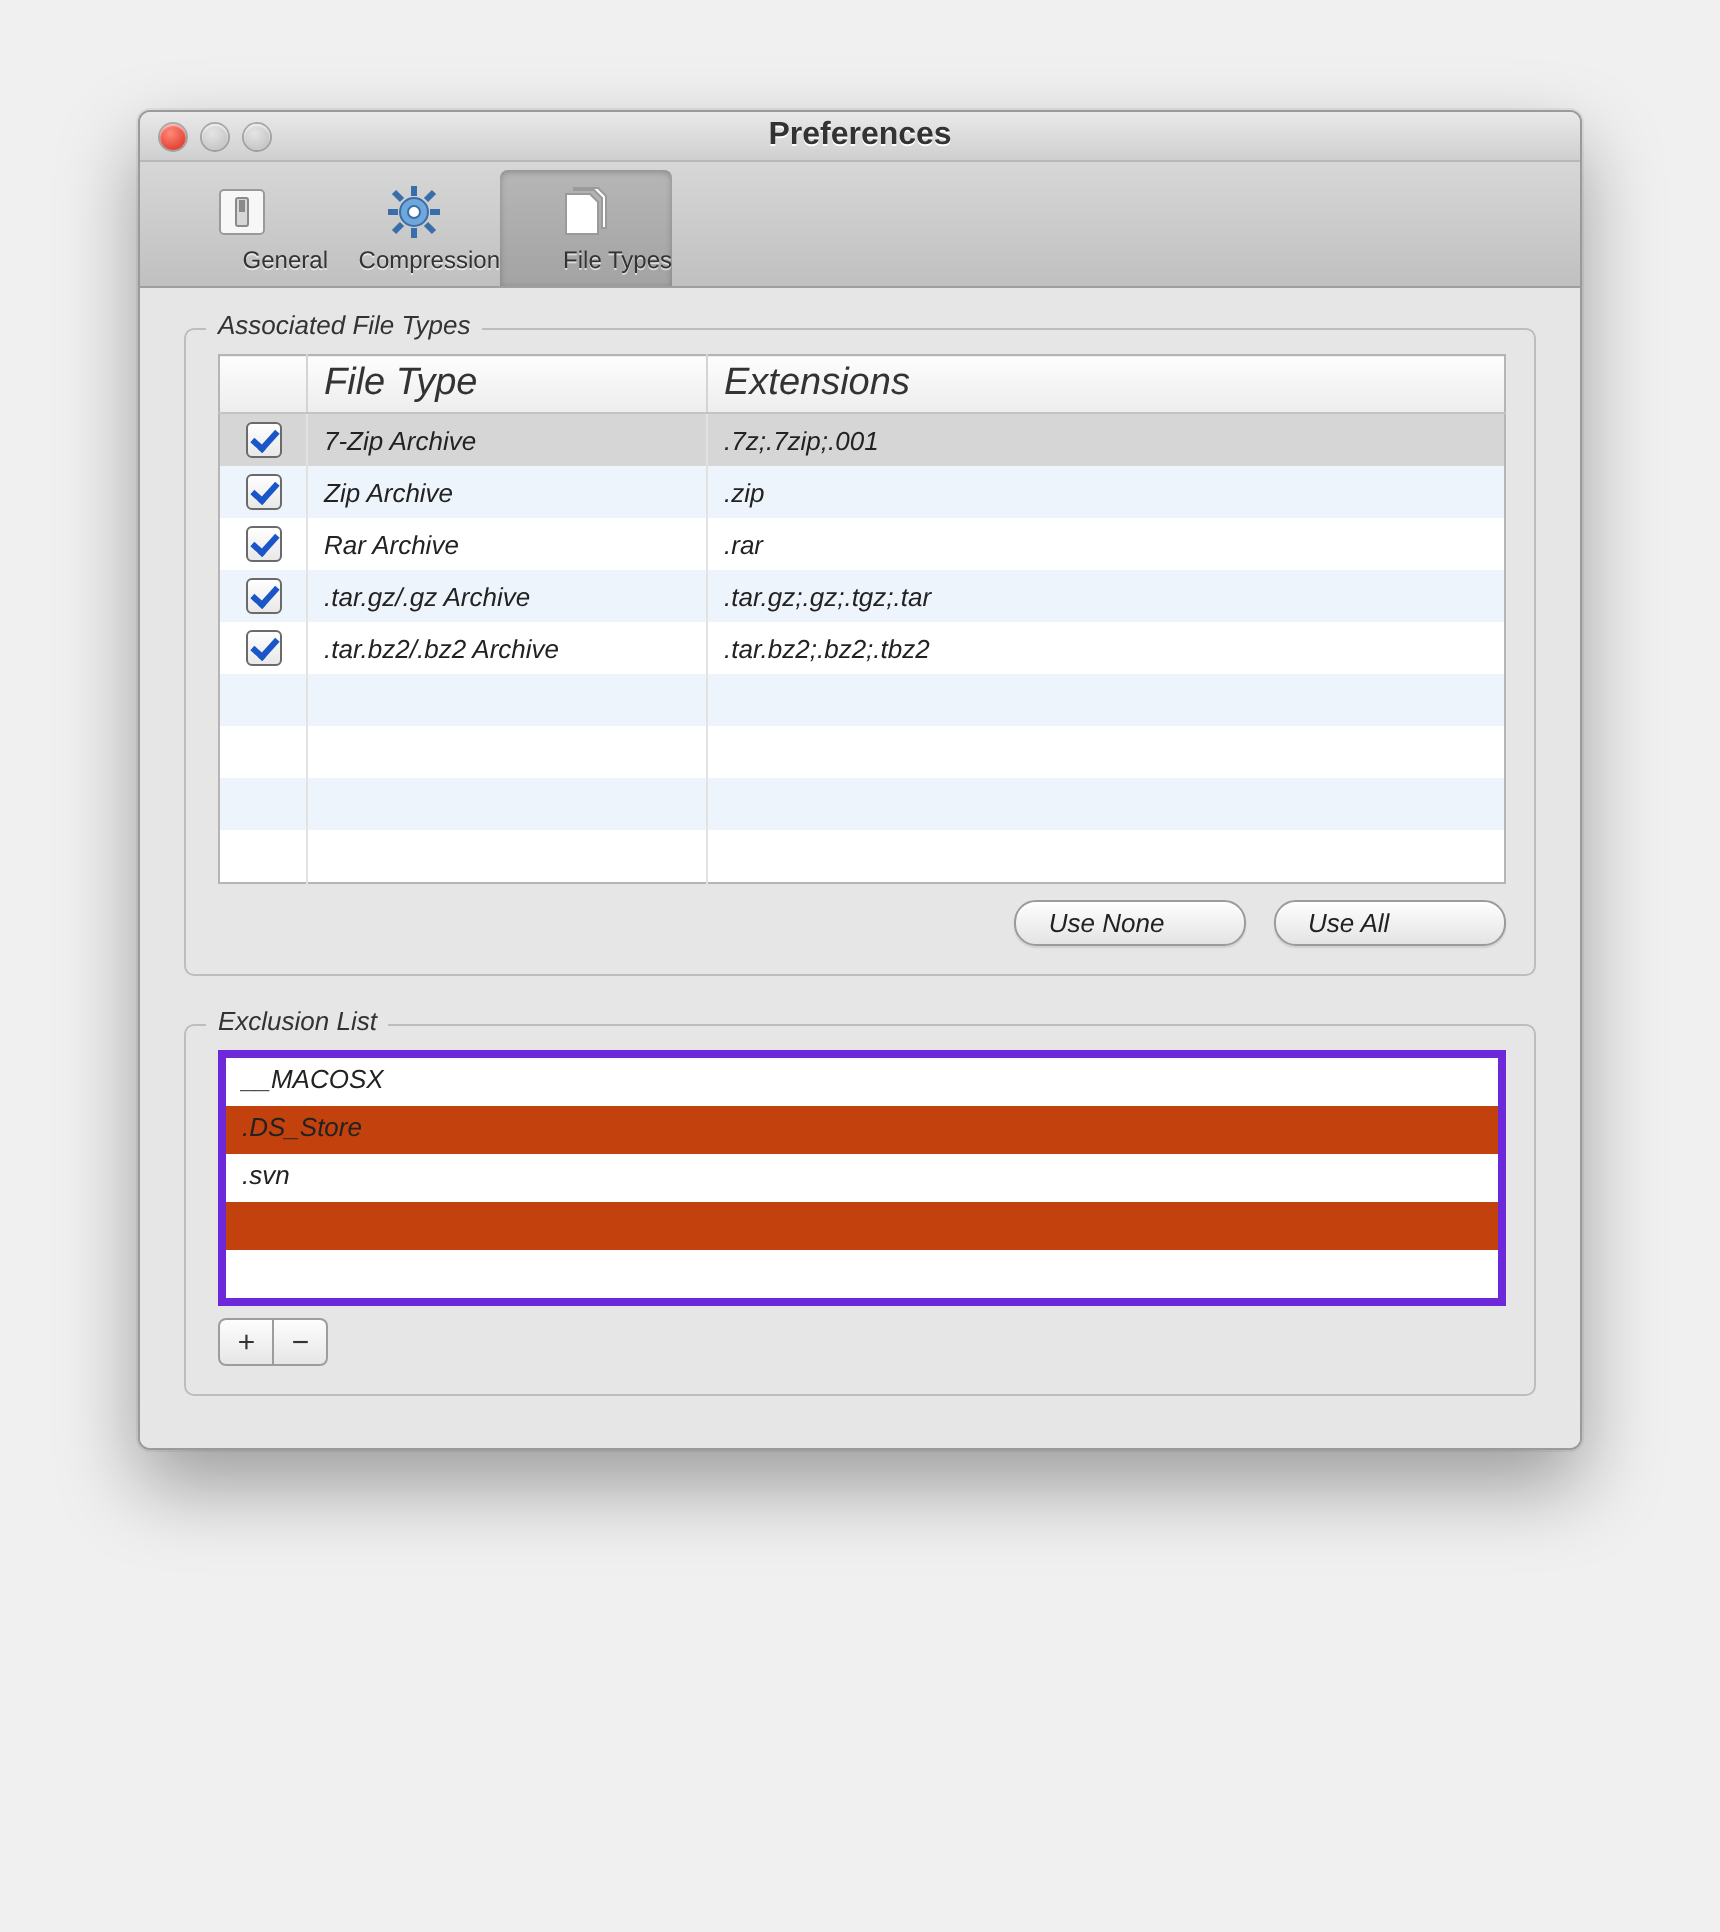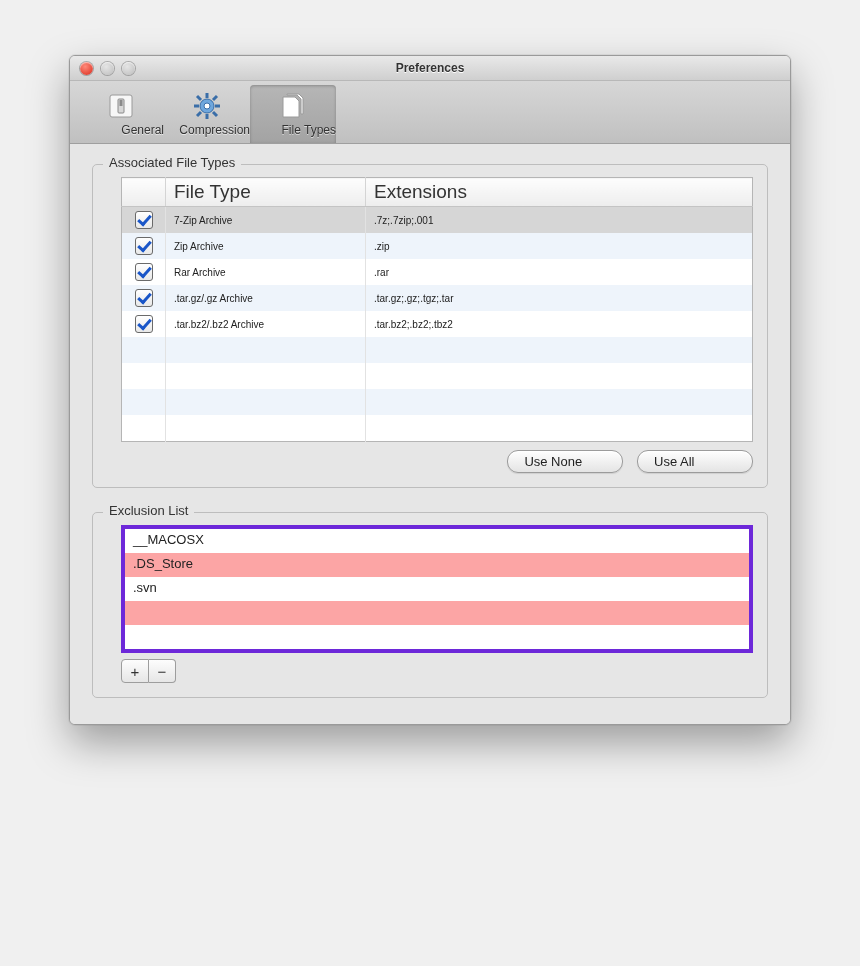--- a/index.html
+++ b/index.html
@@ -39,21 +39,21 @@
   }
   .tl {
     width: 13px; height: 13px; border-radius: 50%;
     box-shadow: inset 0 1px 1px rgba(255,255,255,0.6), 0 0 0 1px rgba(0,0,0,0.25);
   }
   .tl.close { background: radial-gradient(circle at 40% 35%, #ff8a7a, #d9281a); }
   .tl.min   { background: radial-gradient(circle at 40% 35%, #e5e5e5, #bcbcbc); }
   .tl.zoom  { background: radial-gradient(circle at 40% 35%, #e5e5e5, #bcbcbc); }
   .title {
     position: absolute; left: 0; right: 0; text-align: center;
-    font-weight: bold; font-size: 12px; color: #333;
+    font-weight: bold; font-size: 16px; color: #333;
     text-shadow: 0 1px 0 #fff;
   }
   .toolbar {
     background: linear-gradient(#d7d7d7, #c0c0c0);
     border-bottom: 1px solid #9f9f9f;
     display: flex;
     padding: 4px 8px 0 8px;
   }
   .tool {
     width: 86px;
@@ -70,23 +70,24 @@
   }
   .tool .ic { height: 34px; display:flex; align-items:center; justify-content:center; }
   .content {
     background: #e6e6e6;
     padding: 20px 22px 26px 22px;
   }
   .groupbox {
     border: 1px solid #bdbdbd;
     border-radius: 5px;
     background: #e6e6e6;
-    padding: 12px 14px 14px 28px;
+    padding: 12px 14px 14px 16px;
     position: relative;
     margin-bottom: 24px;
+    font-style: italic;
   }
   .groupbox .legend {
     position: absolute;
     top: -10px; left: 10px;
     background: #e6e6e6;
     padding: 0 6px;
     font-size: 13px;
     color: #333;
   }
   .table {
@@ -104,21 +105,21 @@
     font-weight: normal;
     font-size: 19px;
     padding: 3px 8px;
     color: #333;
   }
   .table th:last-child { border-right: none; }
   .table td {
     padding: 3px 8px;
     border-right: 1px solid #e2e2e2;
     height: 20px;
-    font-size: 10px;
+    font-size: 13px;
     white-space: nowrap;
     overflow: hidden;
   }
   .table td:last-child { border-right: none; }
   .table tr.alt td { background: #eef4fb; }
   .table tr.sel td { background: #d6d6d6; }
   .col-check { width: 44px; text-align: center; }
   .col-type  { width: 200px; }
   .aqua-check {
     display:inline-block; width:16px; height:16px;
@@ -149,21 +150,21 @@
   }
   .list {
     border: 4px solid #6d28d9;
     background: #fff;
   }
   .list .row {
     padding: 3px 8px;
     font-size: 13px;
     height: 18px;
   }
-  .list .row.alt { background: #fca5a5; }
+  .list .row.alt { background: #c2410c; }
   .sqbtns { margin-top: 6px; display:flex; }
   .sqbtn {
     width: 26px; height: 22px;
     background: linear-gradient(#fdfdfd,#e6e6e6);
     border:1px solid #9d9d9d;
     display:flex; align-items:center; justify-content:center;
     font-size: 15px; color:#333;
   }
   .sqbtn:first-child { border-top-left-radius:4px; border-bottom-left-radius:4px; }
   .sqbtn:last-child  { border-left:none; border-top-right-radius:4px; border-bottom-right-radius:4px; }

